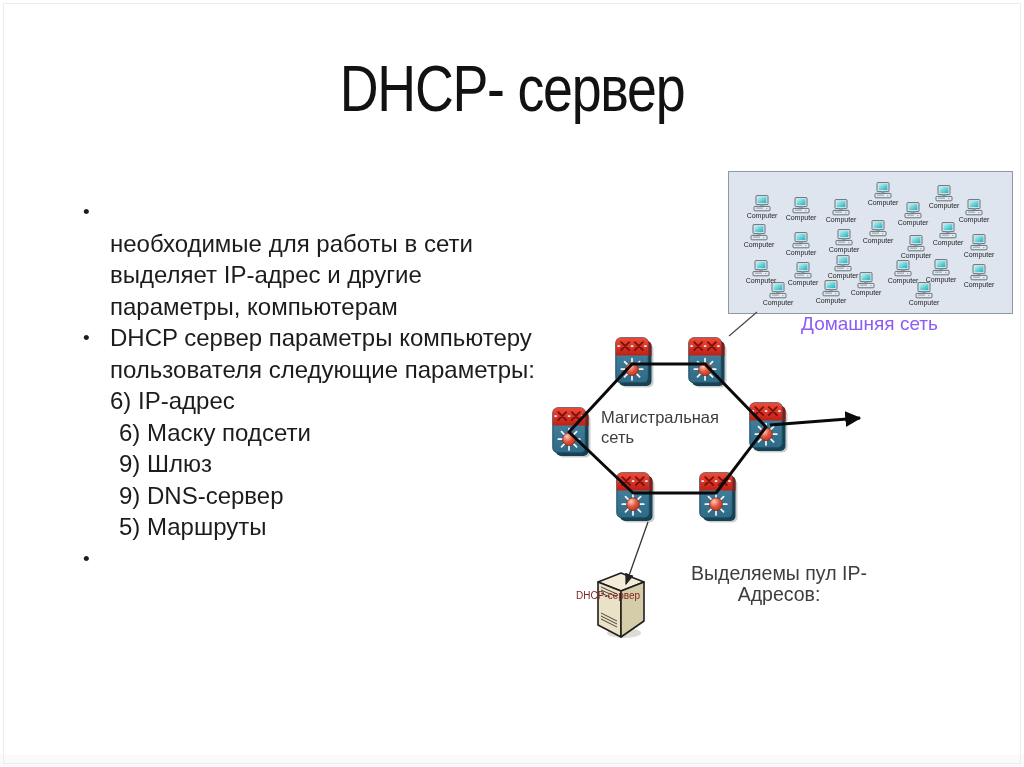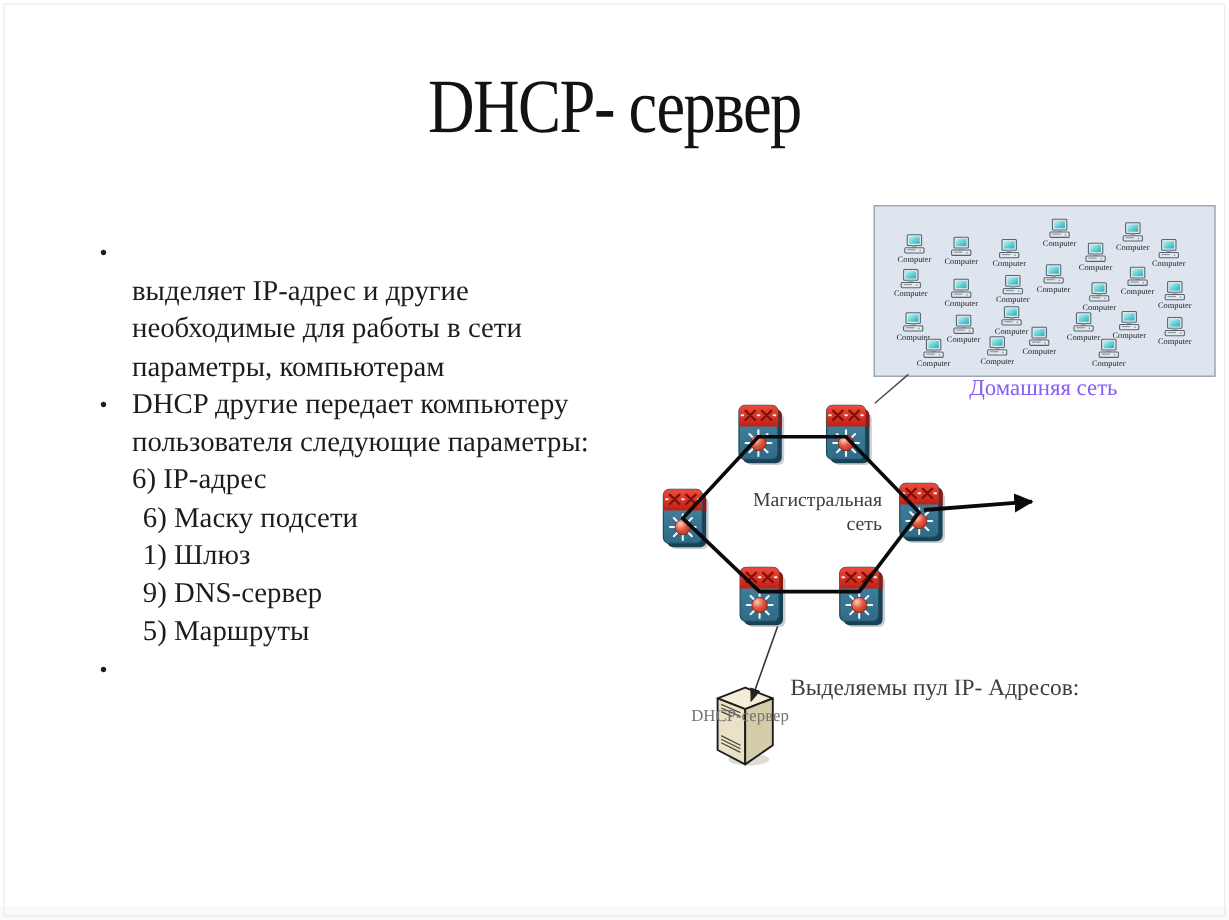--- a/index.html
+++ b/index.html
@@ -1,17 +1,17 @@
 <!DOCTYPE html>
 <html style="--router-red: #d6271a; --router-blue: #3d7d9b; --home-box-fill: #dfe5ef; --home-box-border: #8e99a5; --line-black: #0a0a0a; --text-dark: #1c1c1c; --server-beige: #e9e2c6;"><head>
 <meta charset="utf-8">
 <style>
   html,body{margin:0;padding:0;background:#ffffff;}
   .slide{position:relative;width:1024px;height:767px;background:#fff;overflow:hidden;
-         font-family:Liberation Serif, serif;color:#1c1c1c;}
+         font-family:Liberation Sans, sans-serif;color:#1c1c1c;}
   .frame{position:absolute;inset:3px;border:1px solid #ececec;z-index:60;pointer-events:none;}
   .bottom-strip{position:absolute;left:0;right:0;bottom:0;height:12px;background:#fafafa;z-index:1;}
 
   
   .title{position:absolute;top:52px;left:0;right:0;text-align:center;z-index:5;}
   .title span{display:inline-block;font-size:64px;font-weight:400;color:#121212;
               letter-spacing:-1.5px;transform:scaleX(.84);transform-origin:center;}
 
   
   .bullets{position:absolute;left:78px;top:196px;width:478px;z-index:5;}
@@ -23,26 +23,26 @@
   
   .hbox{position:absolute;left:728px;top:171px;width:283px;height:141px;z-index:10;
         background:var(--home-box-fill,#dfe5ef);border:1px solid var(--home-box-border,#8e99a5);}
   .computer{position:absolute;width:30px;display:flex;flex-direction:column;align-items:center;}
   .clab{font-size:7px;line-height:8px;color:#222;white-space:nowrap;}
   .hlabel{position:absolute;left:728px;top:313px;width:283px;text-align:center;
           font-size:19px;color:#8b5cf6;z-index:40;}
 
   
   .router{position:absolute;width:40px;height:52px;z-index:20;overflow:visible;}
-  .blabel{position:absolute;left:601px;top:407px;width:134px;text-align:right;
+  .blabel{position:absolute;left:601px;top:407px;width:134px;text-align:left;
           font-size:16.5px;line-height:20px;color:#3d3d3d;z-index:15;}
 
   
   .server{position:absolute;left:590px;top:565px;width:56px;height:74px;z-index:22;}
-  .slabel{position:absolute;left:576px;top:590px;font-size:14px;color:#737373;z-index:45;white-space:nowrap;}
+  .slabel{position:absolute;left:576px;top:590px;font-size:10px;color:#7f1d1d;z-index:45;white-space:nowrap;}
   .pool{position:absolute;left:648px;top:563px;width:262px;text-align:center;
         font-size:19.5px;line-height:21px;color:#3d3d3d;z-index:40;}
 
   
   .lines{position:absolute;left:0;top:0;width:1024px;height:767px;z-index:30;pointer-events:none;}
   #ringPoly{fill:none;stroke:var(--line-black,#0a0a0a);stroke-width:3;stroke-linejoin:round;}
   #uplinkArrow{stroke:var(--line-black,#0a0a0a);stroke-width:3.2;}
   #homeConn{stroke:#4a4a4a;stroke-width:1.2;}
   #servConn{stroke:#333;stroke-width:1.3;}
   .defs-hidden{position:absolute;width:0;height:0;overflow:hidden;}
@@ -99,28 +99,28 @@
 
 <div class="slide">
   <div class="bottom-strip"></div>
 
   <div class="title">
     <span>DHCP- сервер</span>
   </div>
 
   <div class="bullets">
       <div class="bline"><span class="mk">•</span></div>
+      <div class="bline"><span>необходимые для работы в сети</span></div>
       <div class="bline"><span>выделяет IP-адрес и другие</span></div>
-      <div class="bline"><span>необходимые для работы в сети</span></div>
       <div class="bline"><span>параметры, компьютерам</span></div>
-      <div class="bline"><span class="mk">•</span><span>DHCP другие передает компьютеру</span></div>
+      <div class="bline"><span class="mk">•</span><span>DHCP сервер параметры компьютеру</span></div>
       <div class="bline"><span>пользователя следующие параметры:</span></div>
       <div class="bline"><span>6) IP-адрес</span></div>
       <div class="bline ind"><span>6) Маску подсети</span></div>
-      <div class="bline ind"><span>1) Шлюз</span></div>
+      <div class="bline ind"><span>9) Шлюз</span></div>
       <div class="bline ind"><span>9) DNS-сервер</span></div>
       <div class="bline ind"><span>5) Маршруты</span></div>
       <div class="bline"><span class="mk">•</span><span></span></div>
     </div>
 
   <div>
     <div class="hbox">
         <div class="computer" style="left: 18px; top: 23px;">
           <svg width="24" height="17" viewBox="0 0 24 17">
             <rect x="6" y="0.6" width="12" height="9" rx="0.8" fill="#dde6ea" stroke="#55656f" stroke-width="0.9"></rect>

